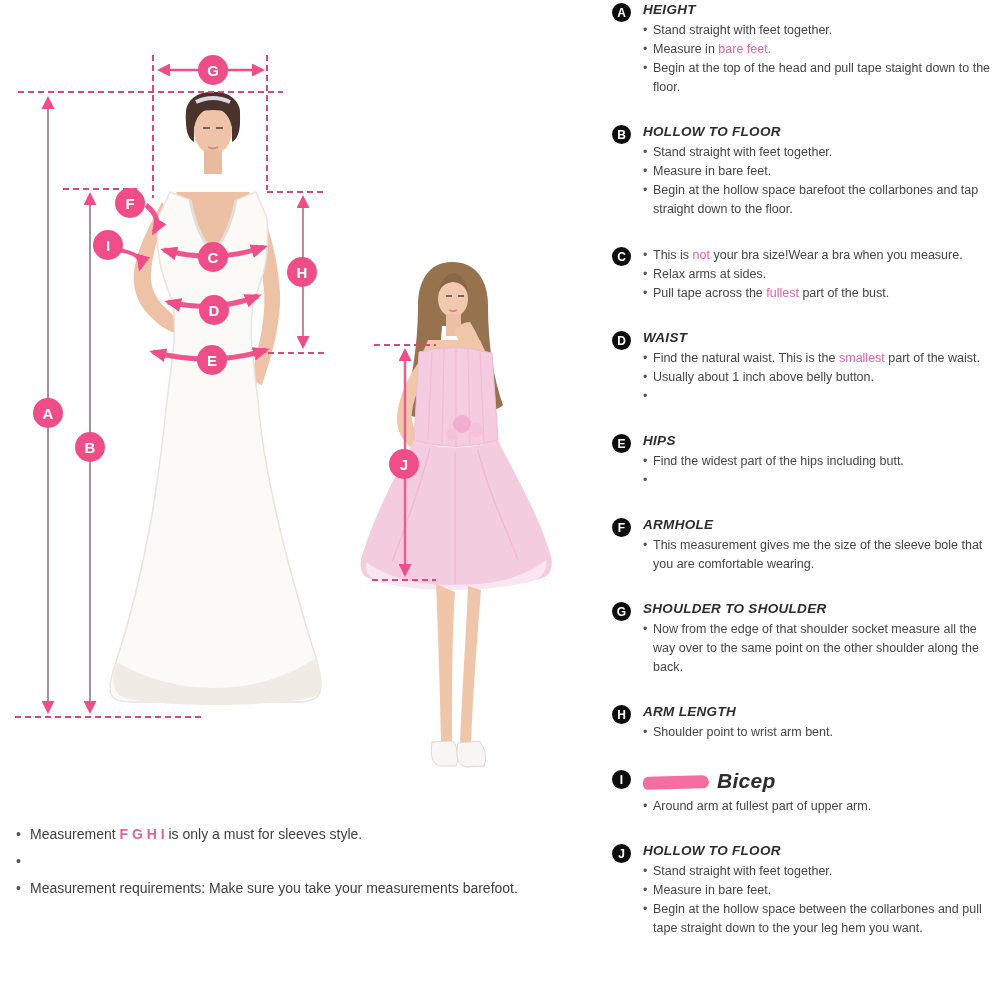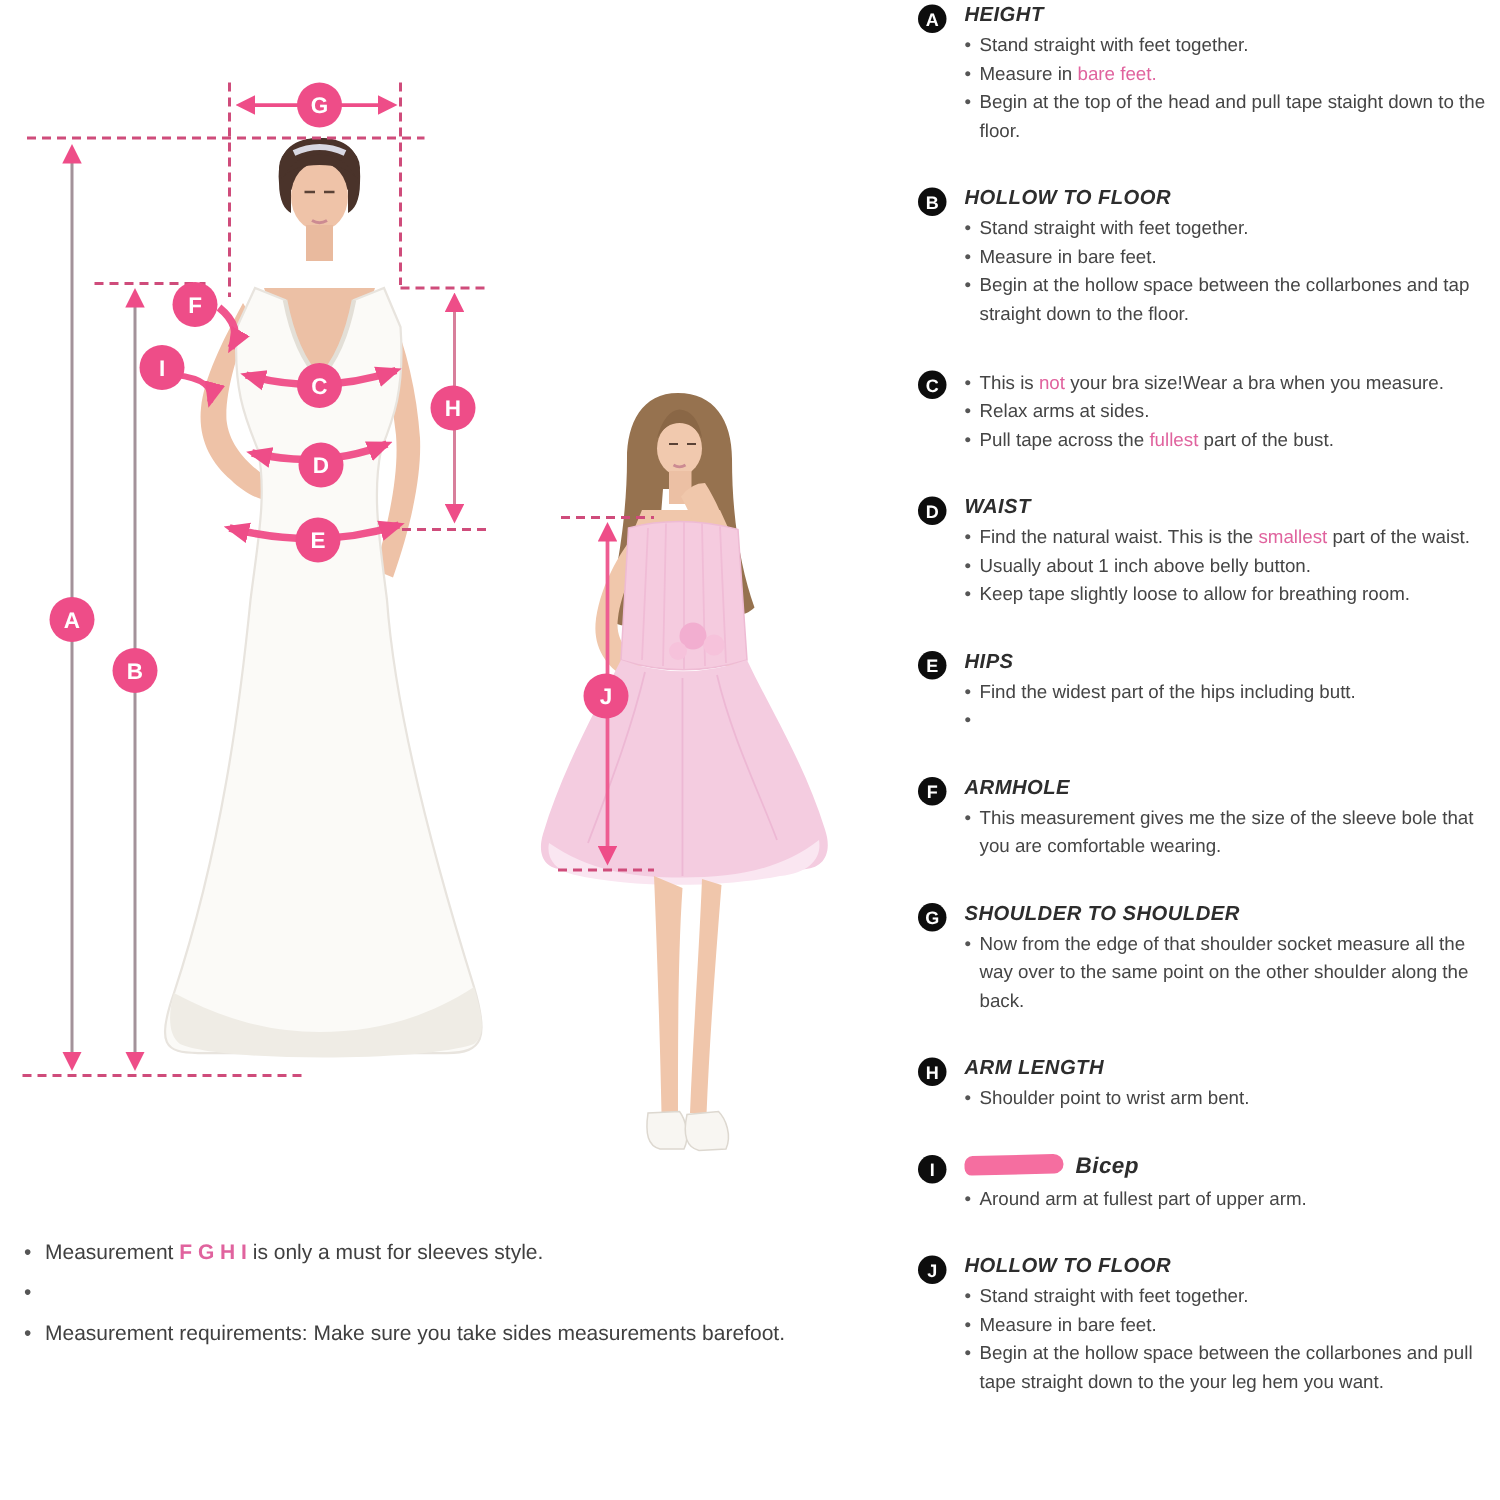--- a/index.html
+++ b/index.html
@@ -17,21 +17,21 @@
            background:#0d0d0d; color:#fff; font-weight:bold; font-size:12px;
            display:flex; align-items:center; justify-content:center; margin-right:12px; margin-top:1px; }
   .item-body { flex:1; }
   .item-title { font-size:13.5px; font-weight:bold; color:#2d2d2d; letter-spacing:.3px; margin-bottom:4px;font-style:italic; }
   .bullet { display:flex; font-size:12.5px; line-height:19px; color:#454545; }
   .bullet .dot { flex:0 0 10px; color:#555; }
   .hl { color:#e0639e; }
   .scribble { display:inline-block; width:66px; height:13px; background:#f56ea0;
               border-radius:8px 10px 9px 7px; margin-right:8px; vertical-align:-1px;
               transform:rotate(-1.5deg); }
-  .item-title .bigger { font-size:15px; }
+  .item-title .bigger { font-size:21px; }
 
   
   .notes { position:absolute; left:16px; top:824px; width:575px; }
   .note { display:flex; font-size:14px; line-height:20px; color:#404040; margin-bottom:7px; }
   .note .dot { flex:0 0 14px; color:#555; }
   .note.no-bullet .dot { visibility:hidden; }
   .note .hl { font-weight:bold; }
 </style>
 </head>
 <body>
@@ -219,21 +219,21 @@
           <div class="bullet">
             <span class="dot">•</span>
             <span><span>Stand straight with feet together.</span></span>
           </div>
           <div class="bullet">
             <span class="dot">•</span>
             <span><span>Measure in bare feet.</span></span>
           </div>
           <div class="bullet">
             <span class="dot">•</span>
-            <span><span>Begin at the hollow space between  the collarbones and tap straight down to the floor.</span></span>
+            <span><span>Begin at the hollow space barefoot  the collarbones and tap straight down to the floor.</span></span>
           </div>
         </div>
       </div>
       <div class="item">
         <span class="badge">C</span>
         <div class="item-body">
           <div class="bullet">
             <span class="dot">•</span>
             <span><span>This is </span><span class="hl">not</span><span> your bra size!Wear a bra when you measure.</span></span>
           </div>
@@ -254,21 +254,20 @@
           <div class="bullet">
             <span class="dot">•</span>
             <span><span>Find the natural waist. This is the </span><span class="hl">smallest</span><span> part of the waist.</span></span>
           </div>
           <div class="bullet">
             <span class="dot">•</span>
             <span><span>Usually about 1 inch above belly button.</span></span>
           </div>
           <div class="bullet">
             <span class="dot">•</span>
-            <span><span>Keep tape slightly loose to allow for breathing room.</span></span>
           </div>
         </div>
       </div>
       <div class="item">
         <span class="badge">E</span>
         <div class="item-body">
           <div class="item-title">HIPS</div>
           <div class="bullet">
             <span class="dot">•</span>
             <span><span>Find the widest part of the hips including butt.</span></span>
@@ -341,17 +340,17 @@
   <div class="notes" id="notes-list">
       <div class="note">
         <span class="dot">•</span>
         <span><span>Measurement </span><span class="hl">F G H I </span><span>is only a must for sleeves style.</span></span>
       </div>
       <div class="note">
         <span class="dot">•</span>
       </div>
       <div class="note">
         <span class="dot">•</span>
-        <span><span>Measurement requirements: Make sure you take sides measurements barefoot.</span></span>
+        <span><span>Measurement requirements: Make sure you take your measurements barefoot.</span></span>
       </div>
     </div>
 
 </div>
 
 </body></html>

